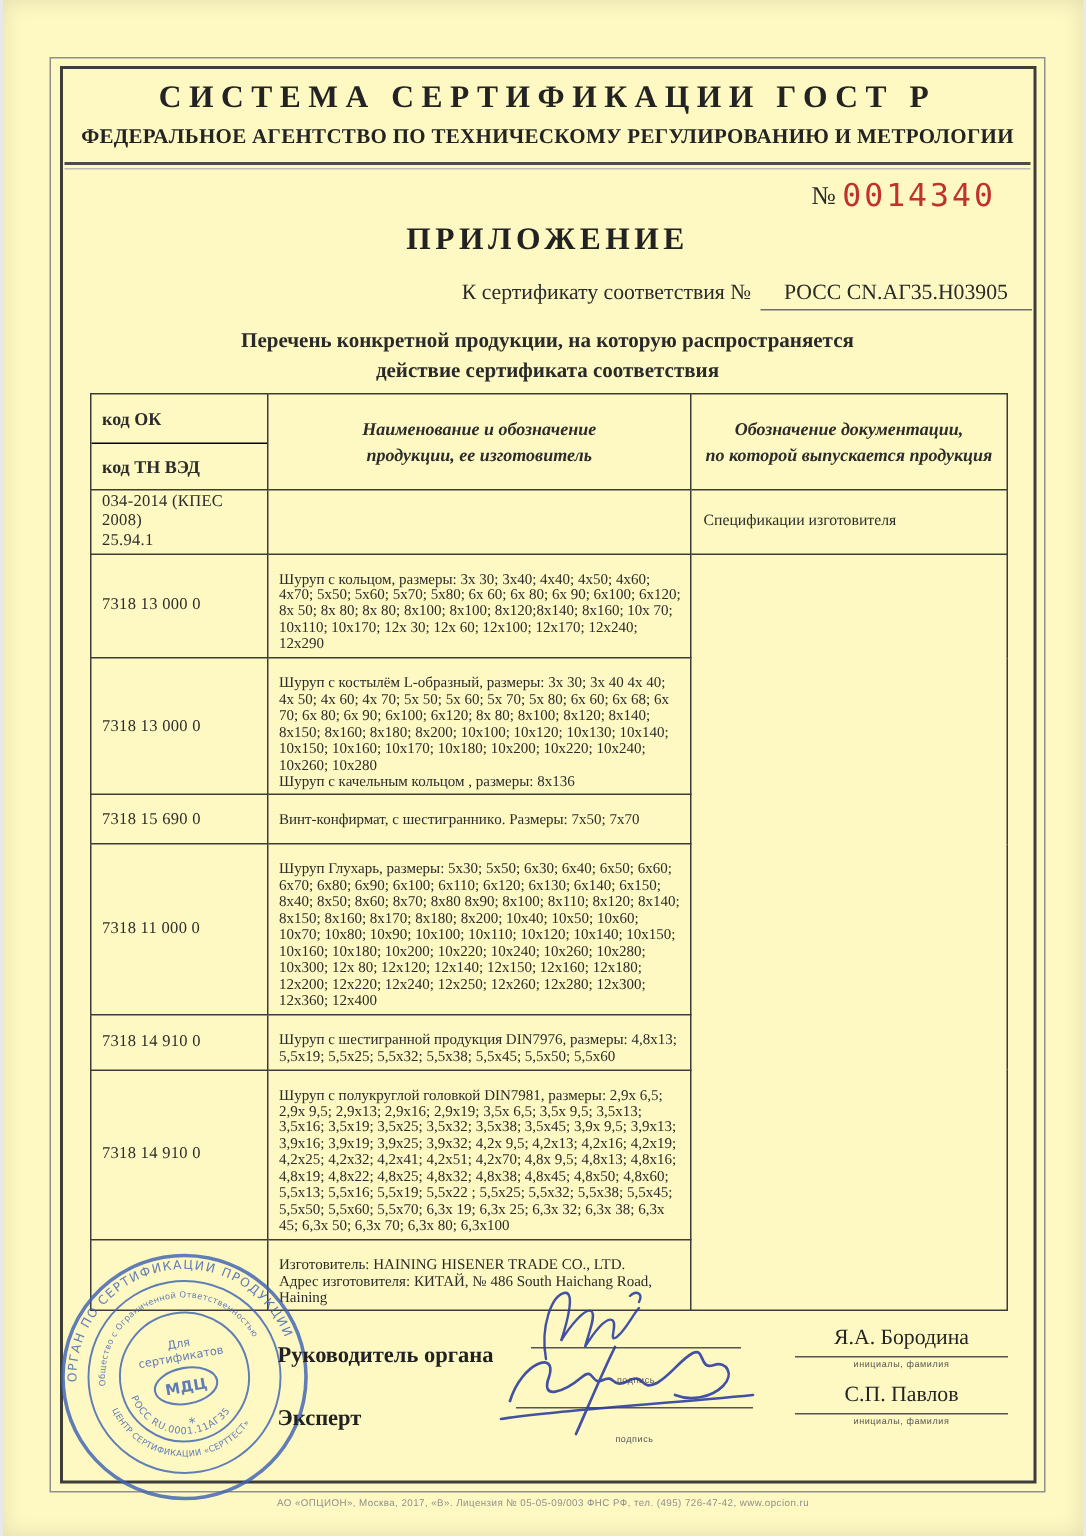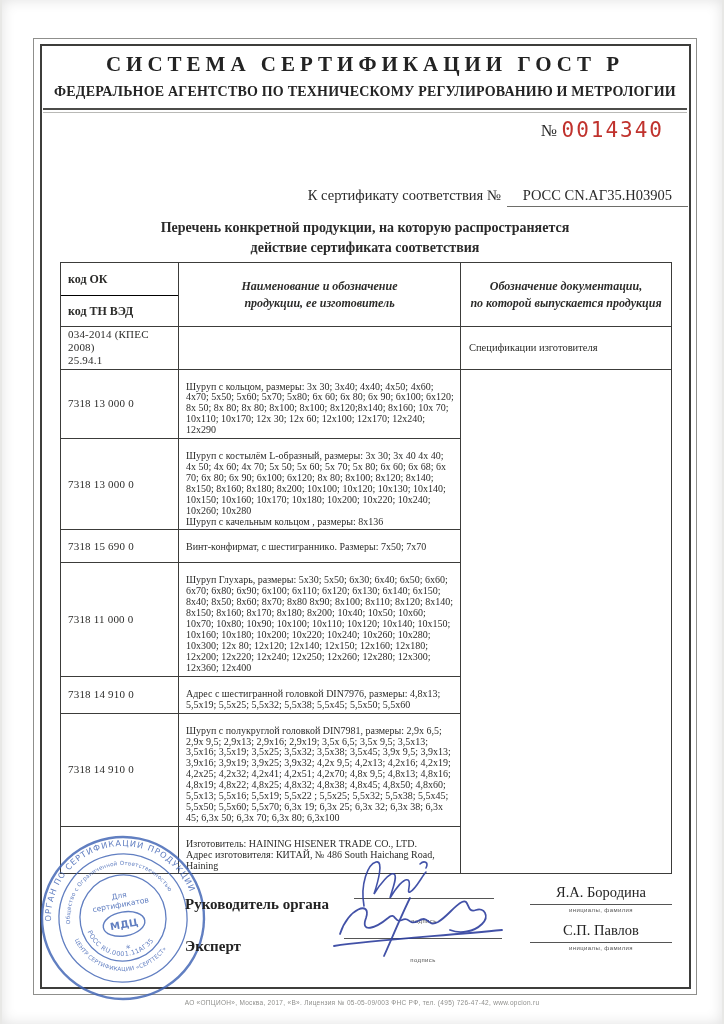--- a/index.html
+++ b/index.html
@@ -1,17 +1,17 @@
 <!DOCTYPE html>
 <html><head>
 <meta charset="utf-8">
 <style>
   html,body{margin:0;padding:0;}
   body{background:#e8e8e6;font-family:"Liberation Serif","DejaVu Serif",serif;}
-  .page{position:relative;width:720px;height:1024px;background:#ffffff;margin:0 auto;overflow:hidden;box-shadow:inset 0 0 14px rgba(0,0,0,.12);}
+  .page{position:relative;width:720px;height:1024px;background:#fef9c3;margin:0 auto;overflow:hidden;box-shadow:inset 0 0 14px rgba(0,0,0,.12);}
   .frame-outer{position:absolute;left:31px;top:38px;right:25px;bottom:29px;border:1.5px solid #8f8f8c;}
   .frame-inner{position:absolute;left:38px;top:44px;right:31px;bottom:35px;border:2.5px solid #3d3d3b;}
   .doc-title{position:absolute;left:40px;right:34px;top:52px;text-align:center;font-size:21px;font-weight:bold;letter-spacing:5px;color:#232323;}
   .doc-subtitle{position:absolute;left:40px;right:34px;top:84px;text-align:center;font-size:14px;font-weight:bold;letter-spacing:.2px;color:#232323;}
   .header-rule{position:absolute;left:41px;right:35px;top:108px;height:2px;border-top:2px solid #4c4c4a;border-bottom:1px solid #b9b9b6;}
   .blank-number{position:absolute;top:118px;right:58px;font-size:17px;color:#2a2a2a;}
   .blank-number .digits{font-family:"DejaVu Sans Mono",monospace;font-size:21px;letter-spacing:2px;color:#c0322d;vertical-align:-1px;}
   .app-title{position:absolute;left:40px;right:34px;top:147px;text-align:center;font-size:21px;font-weight:bold;letter-spacing:3px;color:#222;}
   .cert-line{position:absolute;left:40px;right:34px;top:187px;text-align:right;font-size:14.5px;color:#2a2a2a;}
   .cert-num{display:inline-block;border-bottom:1.2px solid #6e6e6a;padding:0 16px 2px 16px;margin-left:6px;font-size:14.5px;}
@@ -44,20 +44,21 @@
 
   <div class="doc-title">СИСТЕМА СЕРТИФИКАЦИИ ГОСТ Р</div>
   <div class="doc-subtitle">ФЕДЕРАЛЬНОЕ АГЕНТСТВО ПО ТЕХНИЧЕСКОМУ РЕГУЛИРОВАНИЮ И МЕТРОЛОГИИ</div>
   <div class="header-rule"></div>
 
   <div class="blank-number">
     <span>№</span>
     <span class="digits">0014340</span>
   </div>
 
+  <div class="app-title">ПРИЛОЖЕНИЕ</div>
 
   <div class="cert-line">
     <span>К сертификату соответствия №</span><span class="cert-num">РОСС CN.АГ35.Н03905</span>
   </div>
 
   <div class="desc">Перечень конкретной продукции,  на которую распространяется
 действие сертификата соответствия</div>
 
   <table class="cert-table">
     <colgroup>
@@ -95,21 +96,21 @@
     <tr style="height:33px">
       <td class="code-cell">7318 15 690 0</td>
       <td class="name-cell">Винт-конфирмат, с шестигранникo. Размеры: 7х50; 7х70</td>
     </tr>
     <tr style="height:110px">
       <td class="code-cell">7318 11 000 0</td>
       <td class="name-cell">Шуруп Глухарь, размеры: 5х30; 5х50; 6х30; 6х40; 6х50; 6х60; 6х70; 6х80; 6х90; 6х100; 6х110; 6х120; 6х130; 6х140; 6х150; 8х40; 8х50; 8х60; 8х70; 8х80 8х90; 8х100; 8х110; 8х120; 8х140; 8х150; 8х160; 8х170; 8х180; 8х200; 10х40; 10х50; 10х60; 10х70; 10х80; 10х90; 10х100; 10х110; 10х120; 10х140; 10х150; 10х160; 10х180; 10х200; 10х220; 10х240; 10х260; 10х280; 10х300; 12х 80; 12х120; 12х140; 12х150; 12х160; 12х180; 12х200; 12х220; 12х240; 12х250; 12х260; 12х280; 12х300; 12х360; 12х400</td>
     </tr>
     <tr style="height:37px">
       <td class="code-cell">7318 14 910 0</td>
-      <td class="name-cell">Адрес с шестигранной головкой DIN7976, размеры: 4,8х13; 5,5х19; 5,5х25; 5,5х32; 5,5х38; 5,5х45; 5,5х50; 5,5х60</td>
+      <td class="name-cell">Шуруп с шестигранной продукция DIN7976, размеры: 4,8х13; 5,5х19; 5,5х25; 5,5х32; 5,5х38; 5,5х45; 5,5х50; 5,5х60</td>
     </tr>
     <tr style="height:113px">
       <td class="code-cell">7318 14 910 0</td>
       <td class="name-cell">Шуруп с полукруглой головкой DIN7981, размеры: 2,9х 6,5; 2,9х 9,5; 2,9х13; 2,9х16; 2,9х19; 3,5х 6,5; 3,5х 9,5; 3,5х13; 3,5х16; 3,5х19; 3,5х25; 3,5х32; 3,5х38; 3,5х45; 3,9х 9,5; 3,9х13; 3,9х16; 3,9х19; 3,9х25; 3,9х32; 4,2х 9,5; 4,2х13; 4,2х16; 4,2х19; 4,2х25; 4,2х32; 4,2х41; 4,2х51; 4,2х70; 4,8х 9,5; 4,8х13; 4,8х16; 4,8х19; 4,8х22; 4,8х25; 4,8х32; 4,8х38; 4,8х45; 4,8х50; 4,8х60; 5,5х13; 5,5х16; 5,5х19; 5,5х22 ; 5,5х25; 5,5х32; 5,5х38; 5,5х45; 5,5х50; 5,5х60; 5,5х70; 6,3х 19; 6,3х 25; 6,3х 32; 6,3х 38; 6,3х 45; 6,3х 50; 6,3х 70; 6,3х 80; 6,3х100</td>
     </tr>
     <tr style="height:46px">
       <td class="code-cell"></td>
       <td class="name-cell">Изготовитель: HAINING HISENER TRADE CO., LTD.
 Адрес изготовителя: КИТАЙ, № 486 South Haichang Road, Haining</td>
     </tr>

